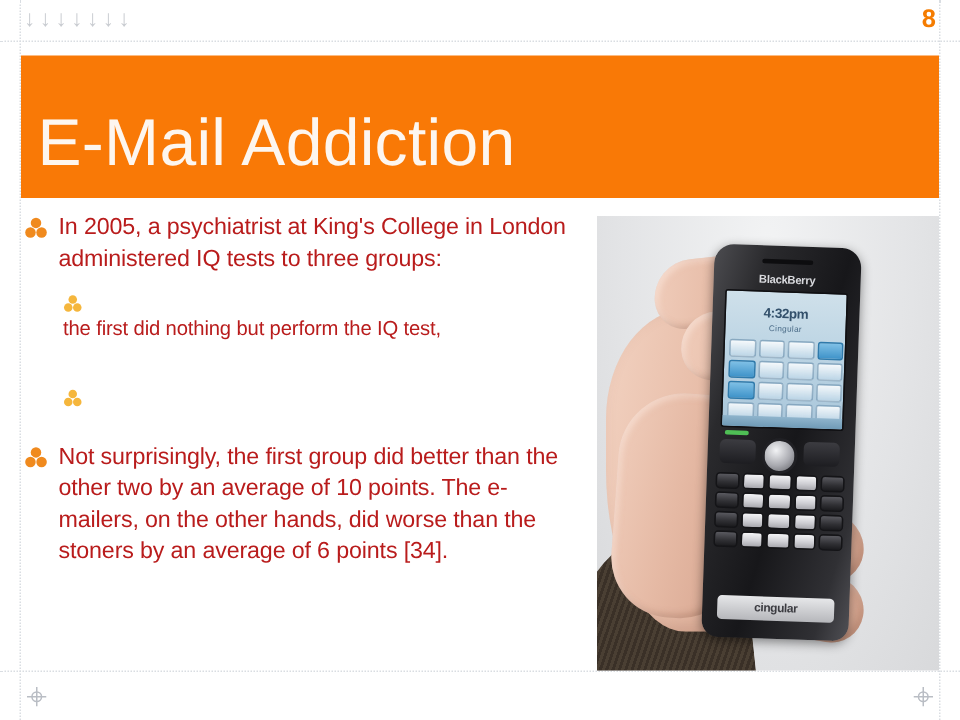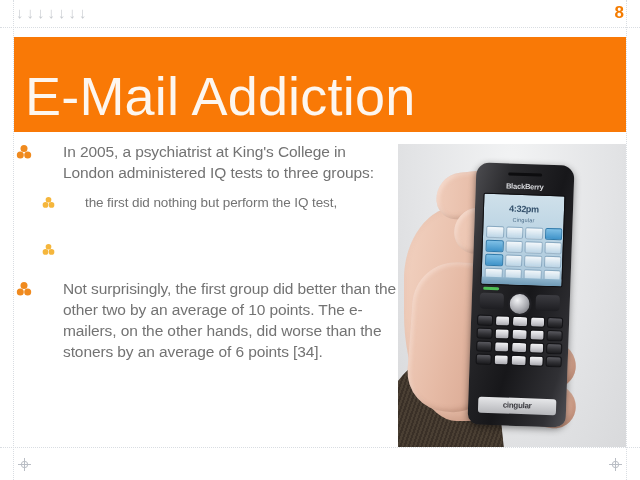--- a/index.html
+++ b/index.html
@@ -76,21 +76,21 @@
     left: 14px;
     top: 37px;
     width: 612px;
     height: 95px;
     background: #f97906;
     display: flex;
     align-items: flex-end;
   }
   #slide-title {
     color: #fdf6ef;
-    font-size: 54px;
+    font-size: 44px;
     line-height: 44px;
     font-weight: normal;
     padding: 0 0 14px 11px;
     letter-spacing: 0.2px;
     white-space: nowrap;
   }
 
   
   #content {
     position: absolute;
@@ -121,30 +121,30 @@
   .trefoil {
     flex: 0 0 auto;
     position: relative;
     margin-right: 7px;
   }
   .trefoil svg { display: block; }
 
   .bullet-text {
     font-size: 15.5px;
     line-height: 21px;
-    color: #737373;
+    color: #b91c1c;
     letter-spacing: -0.1px;
-    margin-left: 24px;
   }
 
   .bullet-l1 > .trefoil { width: 16px; height: 16px; margin-top: 3px; }
   .bullet-l1 > .bullet-text { font-size: 15.5px; line-height: 21px; max-width: 345px; }
 
   .bullet-l2 {
     padding-left: 28px;
+    flex-direction: column;
   }
   .bullet-l2 > .trefoil { width: 13px; height: 13px; margin-top: 3px; margin-right: 6px; }
   .bullet-l2 > .bullet-text { font-size: 13.5px; line-height: 19px; max-width: 310px; }
 
   .spacer-8  { height: 8px; }
   .spacer-10 { height: 10px; }
   .spacer-14 { height: 14px; }
 
   
   #photo {

